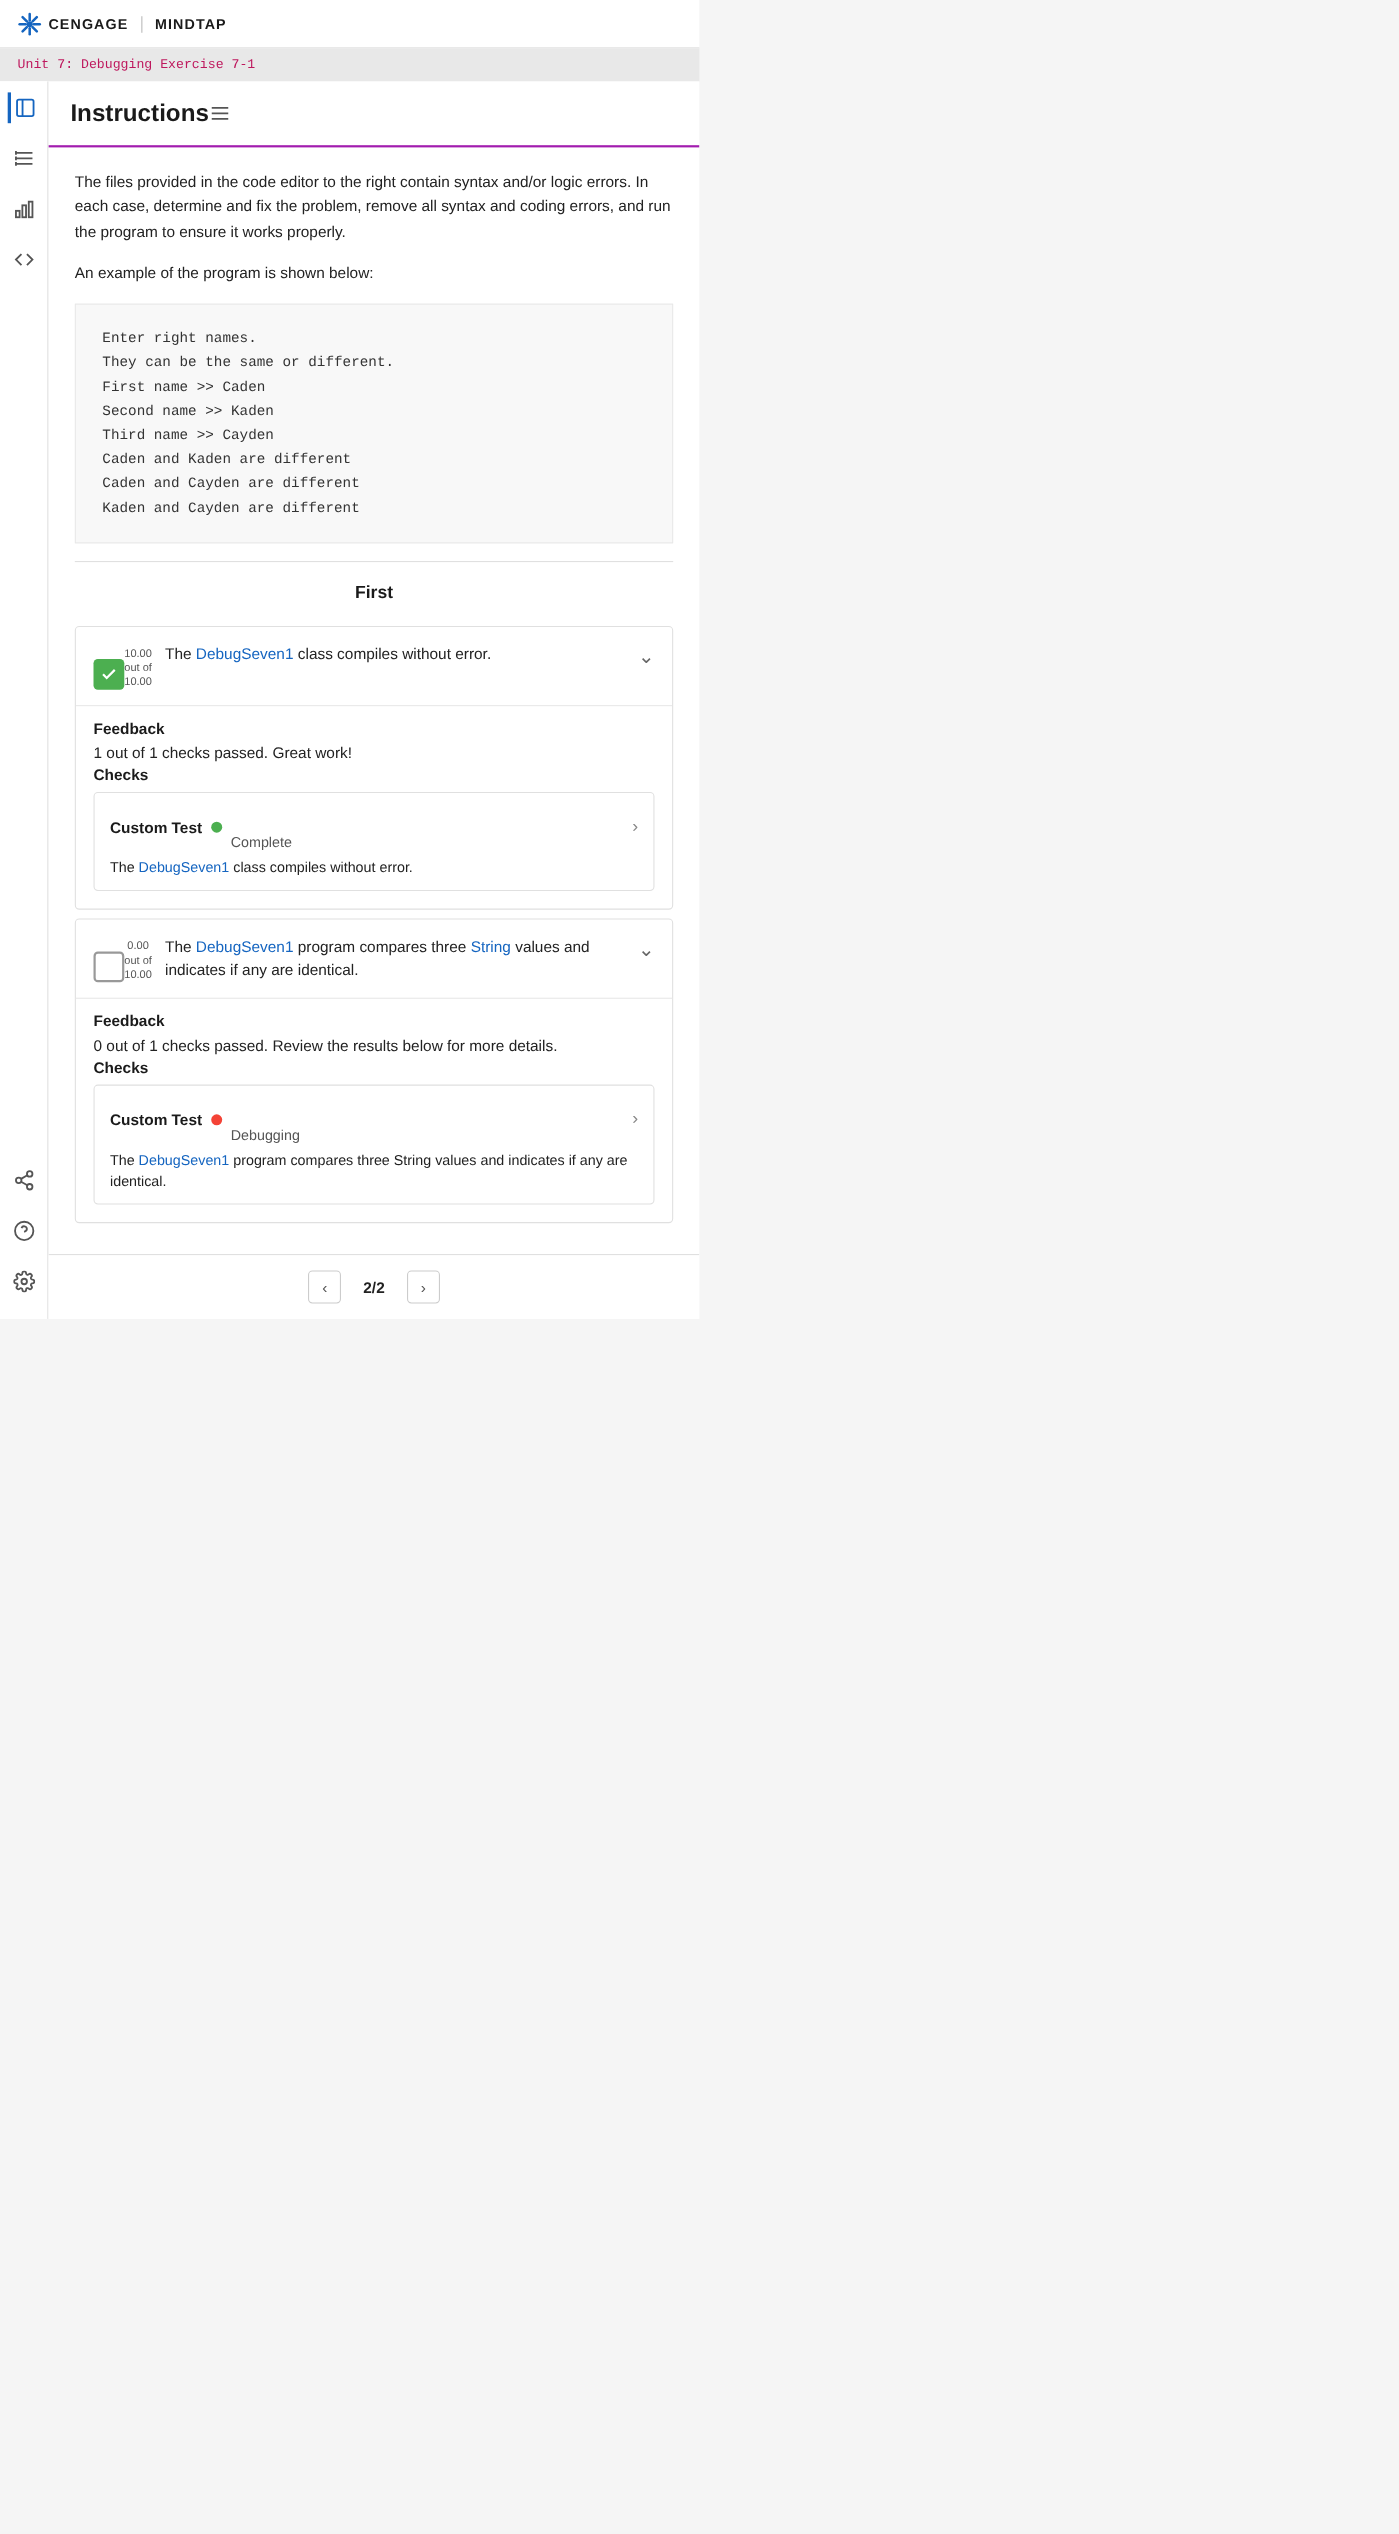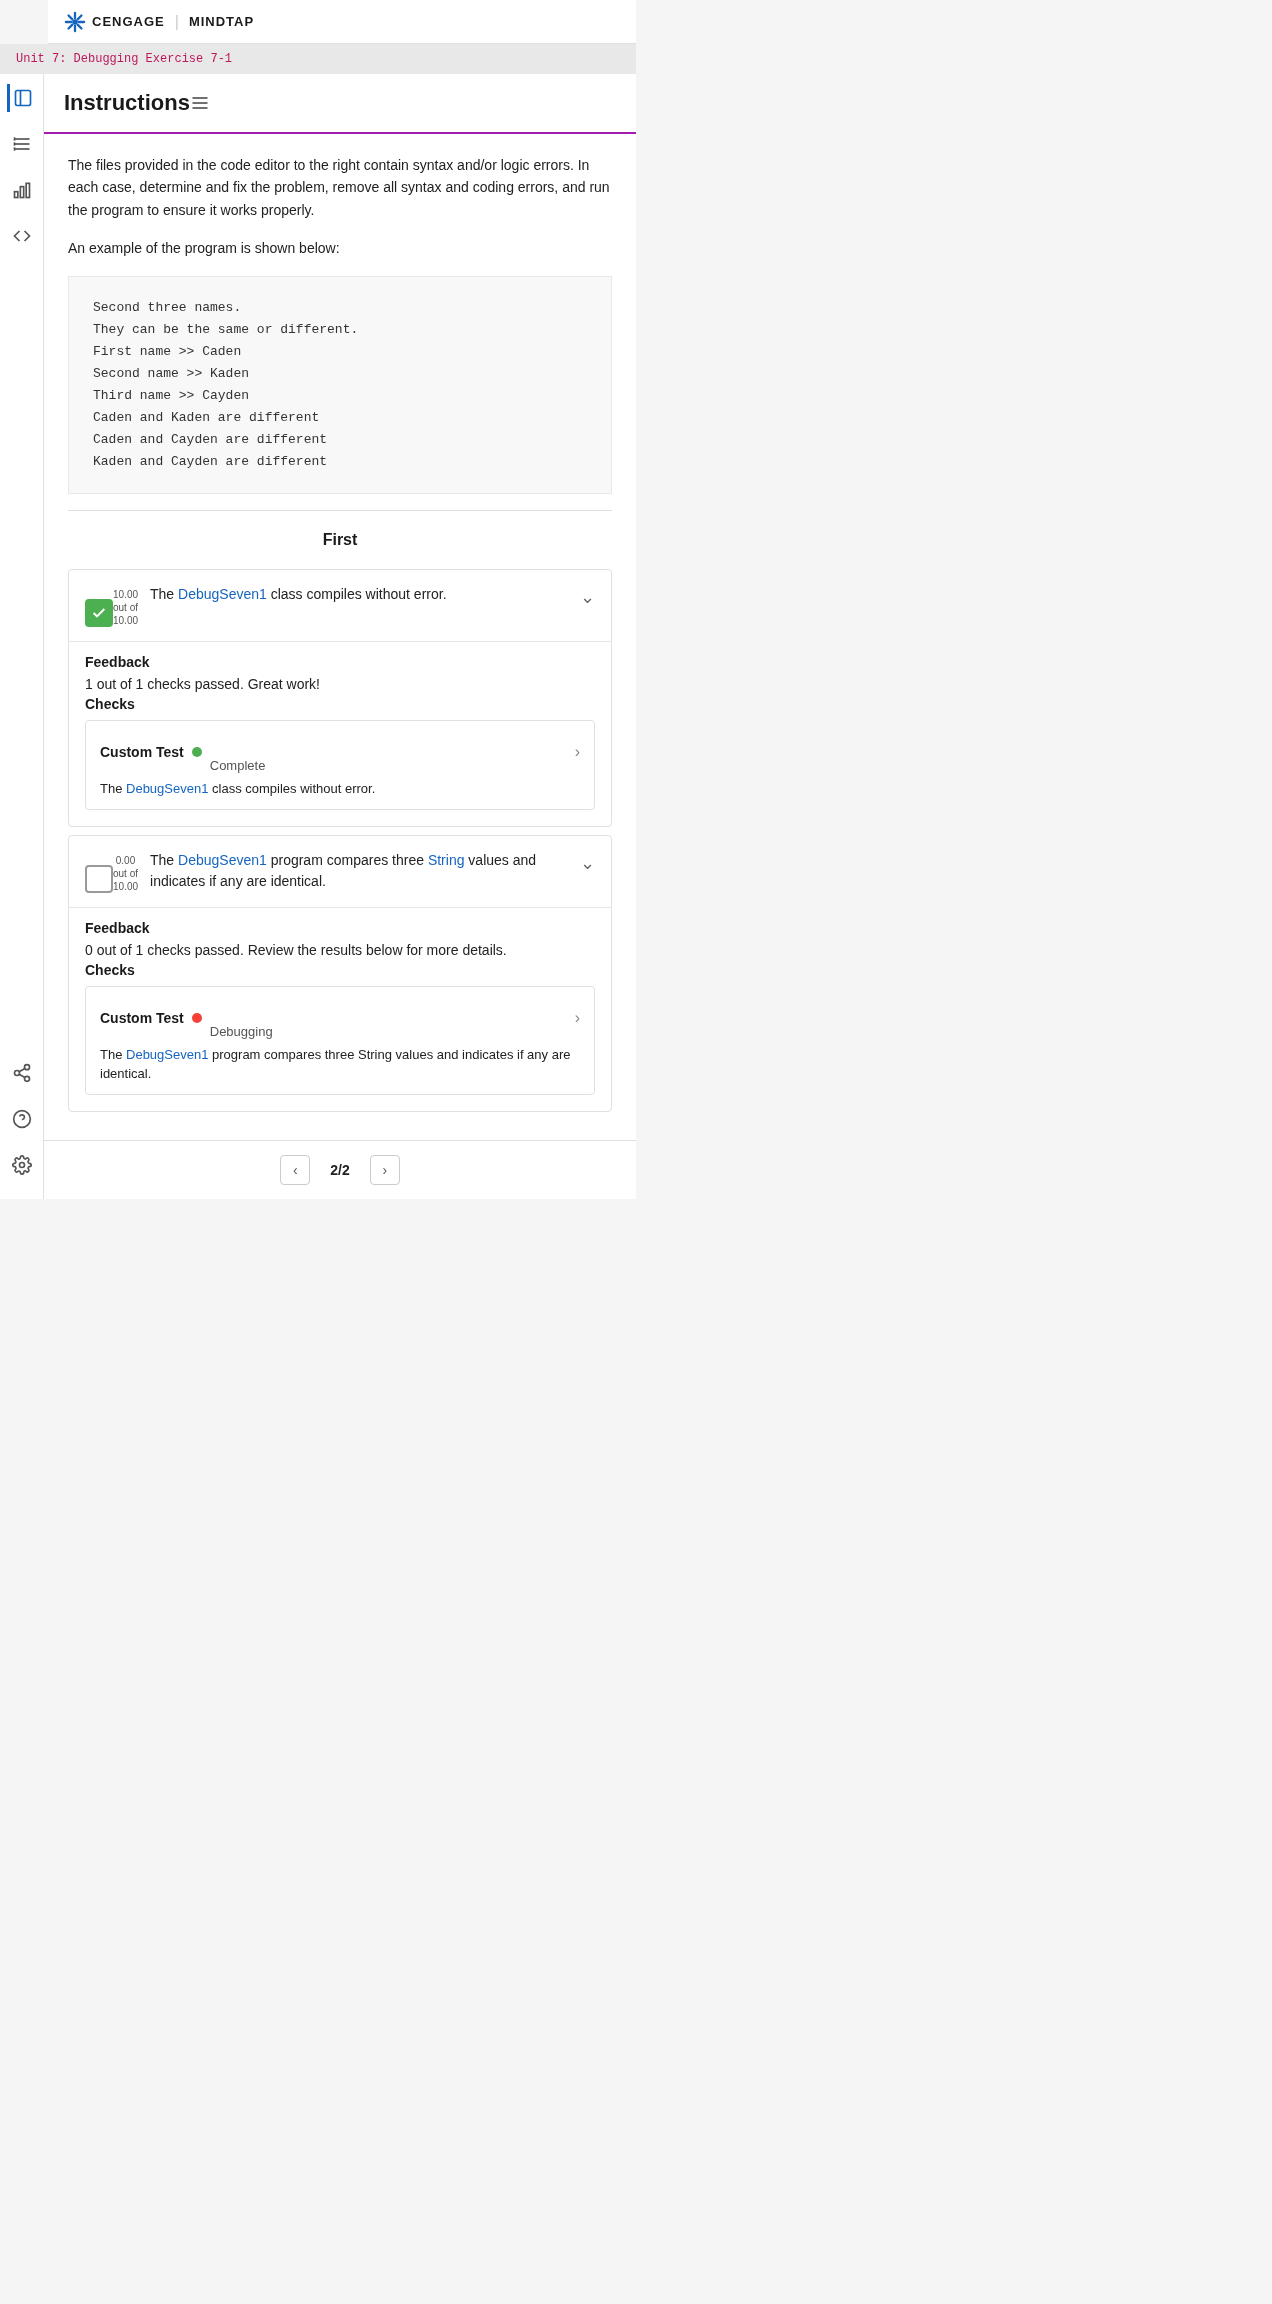--- a/index.html
+++ b/index.html
@@ -12,21 +12,20 @@
     }
 
     
     .top-header {
       display: flex;
       align-items: center;
       padding: 10px 16px;
       background: #fff;
       border-bottom: 1px solid #e0e0e0;
       height: 44px;
-      margin-left: 48px;
     }
     .logo-container {
       display: flex;
       align-items: center;
       gap: 6px;
     }
     .logo-icon {
       width: 22px;
       height: 22px;
     }
@@ -429,21 +428,21 @@
       </div>
     </div>
 
     <div class="content-body">
 
       <p class="description-text">The files provided in the code editor to the right contain syntax and/or logic errors. In each case, determine and fix the problem, remove all syntax and coding errors, and run the program to ensure it works properly.</p>
 
       <p class="description-text">An example of the program is shown below:</p>
 
       <div class="code-block">
-        <div>Second three names.</div>
+        <div>Enter right names.</div>
         <div>They can be the same or different.</div>
         <div>First name &gt;&gt; Caden</div>
         <div>Second name &gt;&gt; Kaden</div>
         <div>Third name &gt;&gt; Cayden</div>
         <div>Caden and Kaden are different</div>
         <div>Caden and Cayden are different</div>
         <div>Kaden and Cayden are different</div>
       </div>
 
       <div class="tasks-header">First</div>

